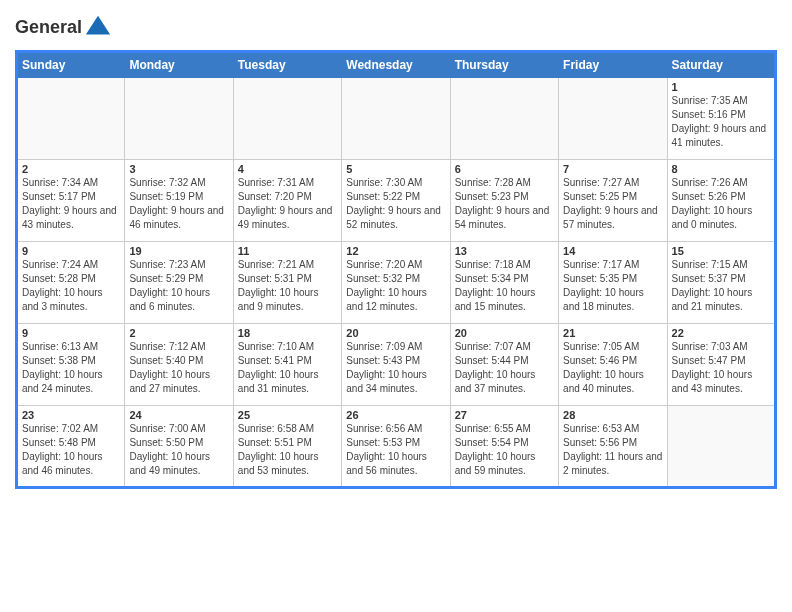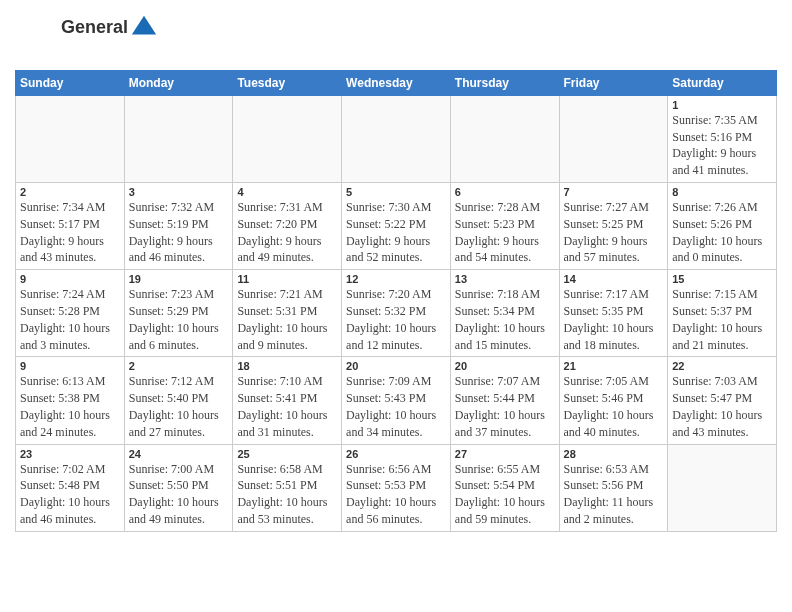--- a/index.html
+++ b/index.html
@@ -24,21 +24,20 @@
     .logo {
       display: flex;
       align-items: center;
       margin-top: 4px;
     }
     .logo-text {
       font-size: 18px;
       font-weight: bold;
       color: #333;
       line-height: 1.1;
-      margin-left: 46px;
     }
     .logo-blue {
       color: #1a6bb5;
     }
     .logo-icon {
       width: 28px;
       height: 28px;
       margin-left: 2px;
     }
     .title-area {
@@ -50,21 +49,21 @@
       color: #333;
     }
     .location-title {
       font-size: 16px;
       color: #333;
       font-weight: 500;
     }
     .calendar {
       width: 100%;
       border-collapse: collapse;
-      border: 1px solid #3b82f6;
+      border: 3px solid #3b82f6;
     }
     .calendar th {
       background: #3a7bc8;
       color: #fff;
       font-size: 12px;
       font-weight: bold;
       padding: 5px 4px;
       text-align: left;
       border: 1px solid #3a7bc8;
     }
@@ -81,24 +80,23 @@
     .calendar td.empty {
       background: #f9f9f9;
     }
     .day-number {
       font-size: 11px;
       font-weight: bold;
       display: block;
       margin-bottom: 1px;
     }
     .day-info {
-      font-size: 12px;
+      font-size: 10px;
       line-height: 1.4;
       color: #444;
-      font-family: Liberation Serif, serif;
     }
   </style>
 </head>
 <body>
 
 <div class="page">
   <div class="header-area">
     <div class="logo">
       <div>
         <div style="display:flex; align-items:center;">

